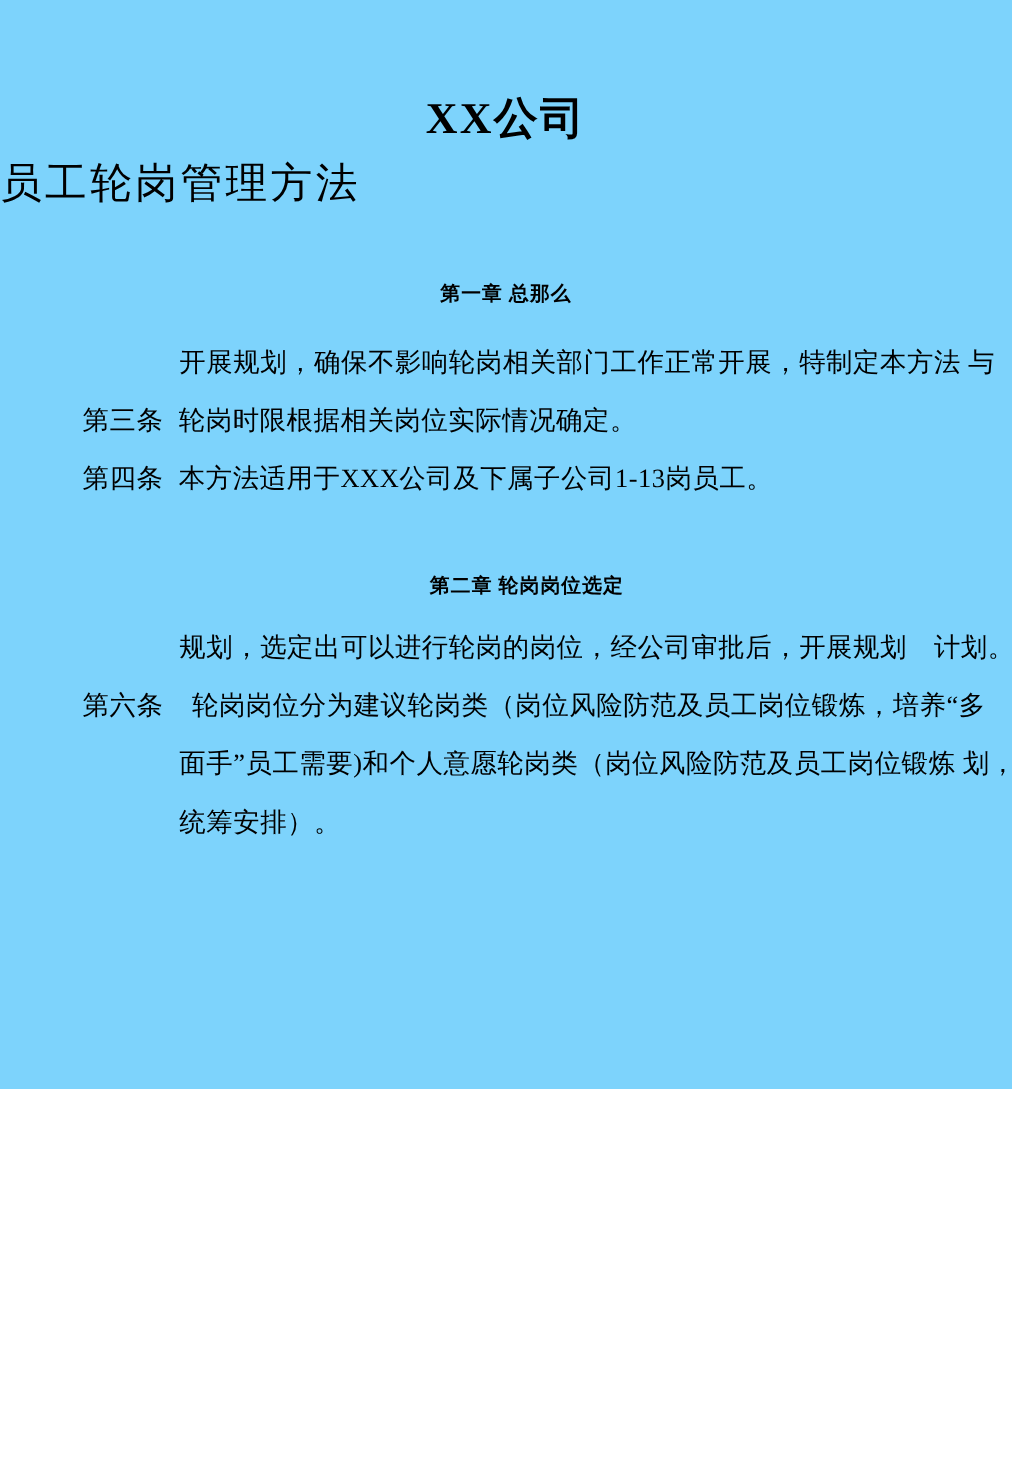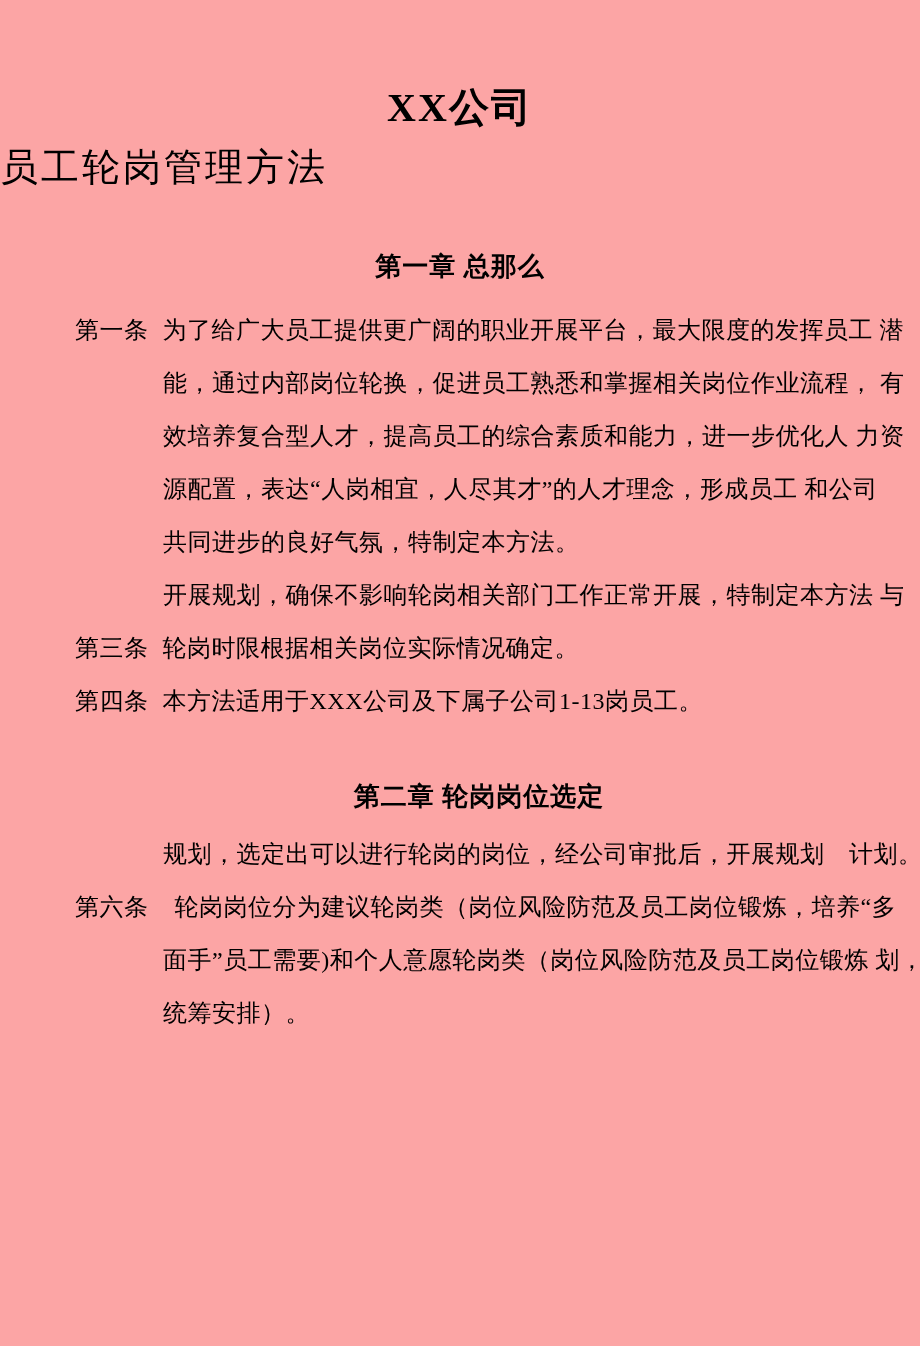--- a/index.html
+++ b/index.html
@@ -4,43 +4,43 @@
 <style>
   * { margin: 0; padding: 0; box-sizing: border-box; }
   html, body { background: #ffffff; }
   body {
     font-family: "Liberation Serif", "DejaVu Serif", serif;
     color: #000000;
   }
   .page {
     position: relative;
     width: 920px;
-    height: 1346px;
-    background: #fca5a5;
+    height: 990px;
+    background: #7dd3fc;
     overflow: hidden;
   }
   .doc-title {
     margin-top: 84px;
     text-align: center;
     font-size: 40px;
     font-weight: bold;
     line-height: 48px;
     letter-spacing: 2px;
   }
   .doc-subtitle {
     margin-top: 12px;
     text-align: left;
     font-size: 38px;
     font-weight: normal;
     line-height: 46px;
     letter-spacing: 3px;
   }
   .chapter-heading {
     text-align: center;
-    font-size: 26px;
+    font-size: 18px;
     font-weight: bold;
     line-height: 30px;
     letter-spacing: 1px;
   }
   .chapter-heading.first { margin-top: 62px; }
   .chapter-heading.second { margin-top: 54px; padding-left: 38px; }
   .clauses { margin-top: 22px; }
   .clauses.second { margin-top: 16px; }
   .clause { margin-left: 75px; margin-right: 40px; }
   .line {
@@ -61,27 +61,20 @@
 
 <div class="page">
 
   <div class="doc-title">XX公司</div>
   <div class="doc-subtitle">员工轮岗管理方法</div>
 
   <div class="chapter-heading first">第一章 总那么</div>
 
   <div class="clauses">
 
-    <div class="clause">
-      <div class="line first"><span class="clause-label">第一条</span><span class="label-gap gap-n"></span><span>为了给广大员工提供更广阔的职业开展平台，最大限度的发挥员工 潜</span></div>
-      <div class="line rest">能，通过内部岗位轮换，促进员工熟悉和掌握相关岗位作业流程， 有</div>
-      <div class="line rest">效培养复合型人才，提高员工的综合素质和能力，进一步优化人 力资</div>
-      <div class="line rest">源配置，表达“人岗相宜，人尽其才”的人才理念，形成员工 和公司</div>
-      <div class="line rest">共同进步的良好气氛，特制定本方法。</div>
-    </div>
 
     <div class="clause">
       <div class="line rest">开展规划，确保不影响轮岗相关部门工作正常开展，特制定本方法 与</div>
     </div>
 
     <div class="clause">
       <div class="line first"><span class="clause-label">第三条</span><span class="label-gap gap-n"></span><span>轮岗时限根据相关岗位实际情况确定。</span></div>
     </div>
 
     <div class="clause">

